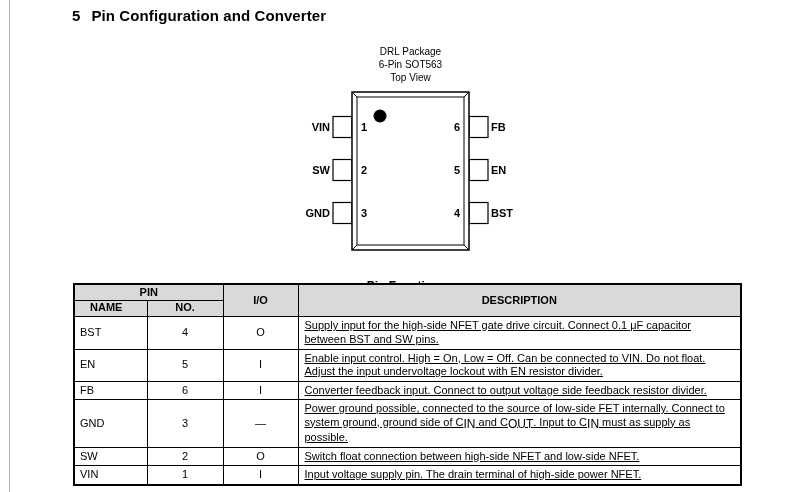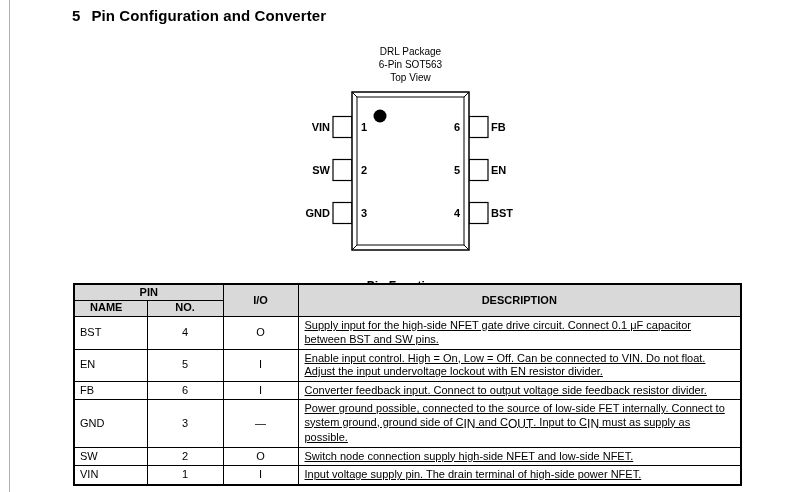--- a/index.html
+++ b/index.html
@@ -126,21 +126,21 @@
       <tr style="height:31px;">
         <td class="c-name">GND</td>
         <td class="c-no">3</td>
         <td class="c-io">—</td>
         <td class="c-desc"><span>Power ground possible, connected to the source of low-side FET internally. Connect to system ground, ground side of C</span><span class="sub">IN</span><span> and C</span><span class="sub">OUT</span><span>. Input to C</span><span class="sub">IN</span><span> must as supply as possible.</span></td>
       </tr>
       <tr style="height:17px;">
         <td class="c-name">SW</td>
         <td class="c-no">2</td>
         <td class="c-io">O</td>
-        <td class="c-desc">Switch node connection supply high-side NFET and low-side NFET.</td>
+        <td class="c-desc">Switch float connection between high-side NFET and low-side NFET.</td>
       </tr>
       <tr style="height:17px;">
         <td class="c-name">VIN</td>
         <td class="c-no">1</td>
         <td class="c-io">I</td>
         <td class="c-desc">Input voltage supply pin. The drain terminal of high-side power NFET.</td>
       </tr>
     </tbody>
   </table>
 </div>

